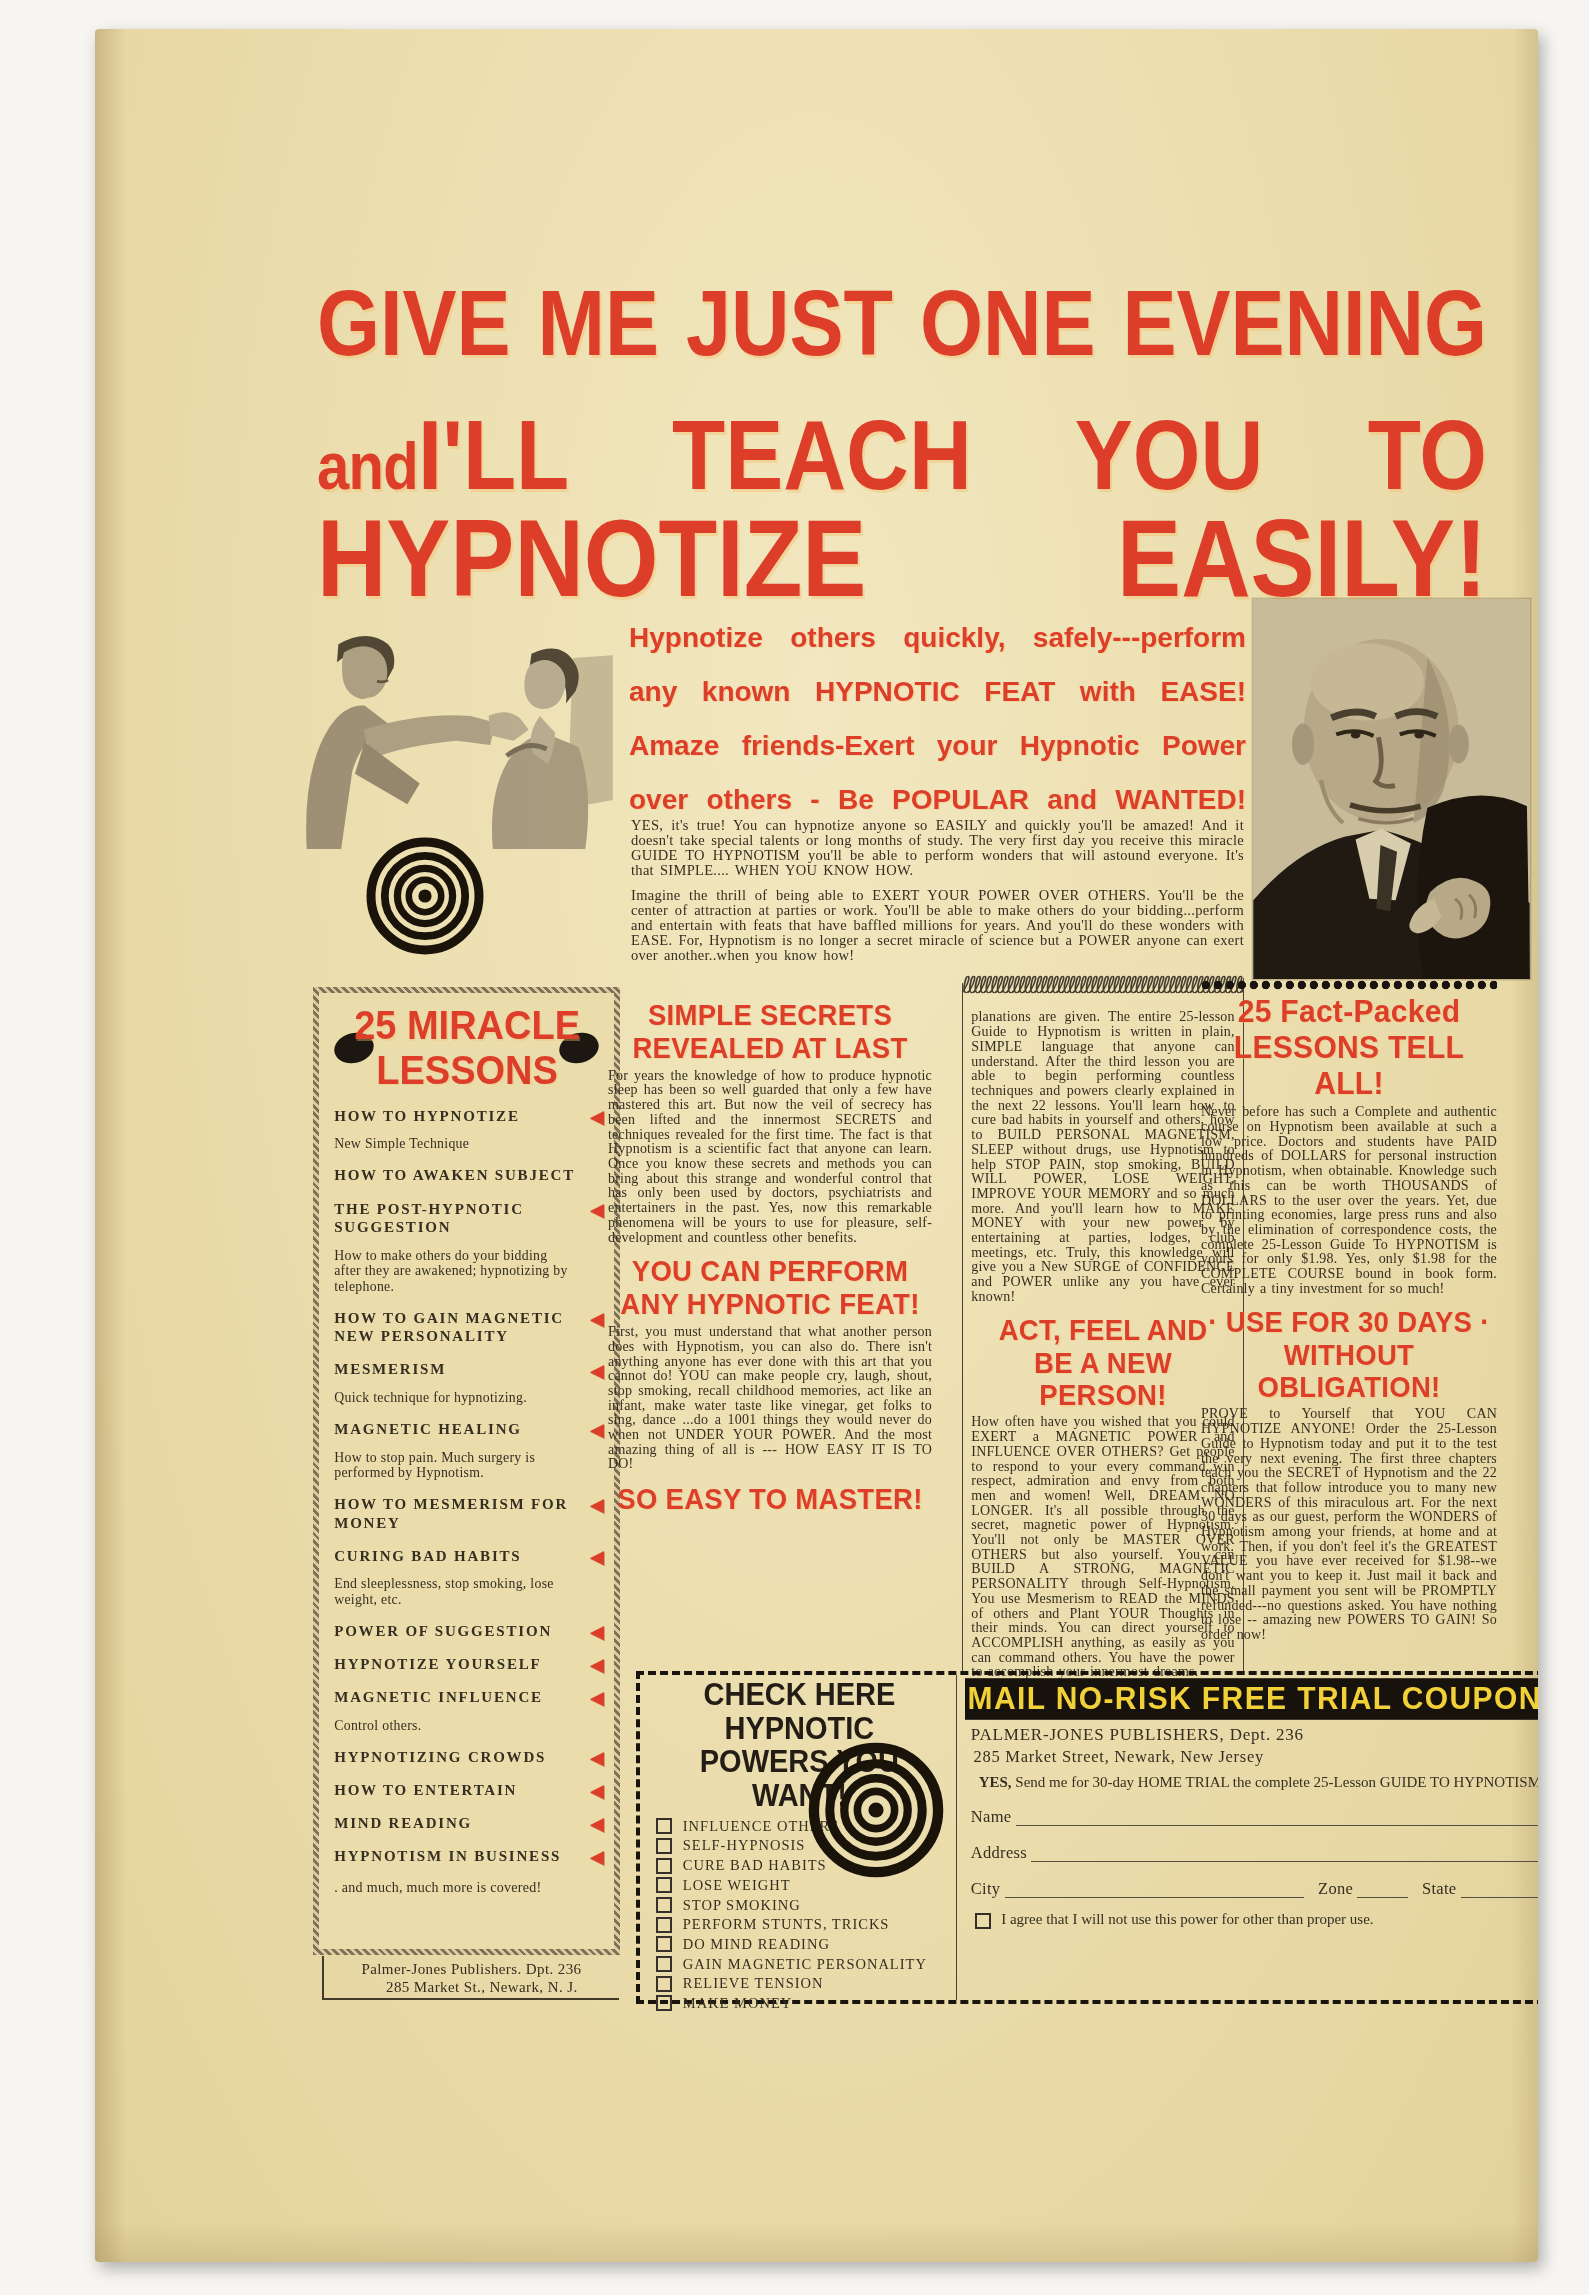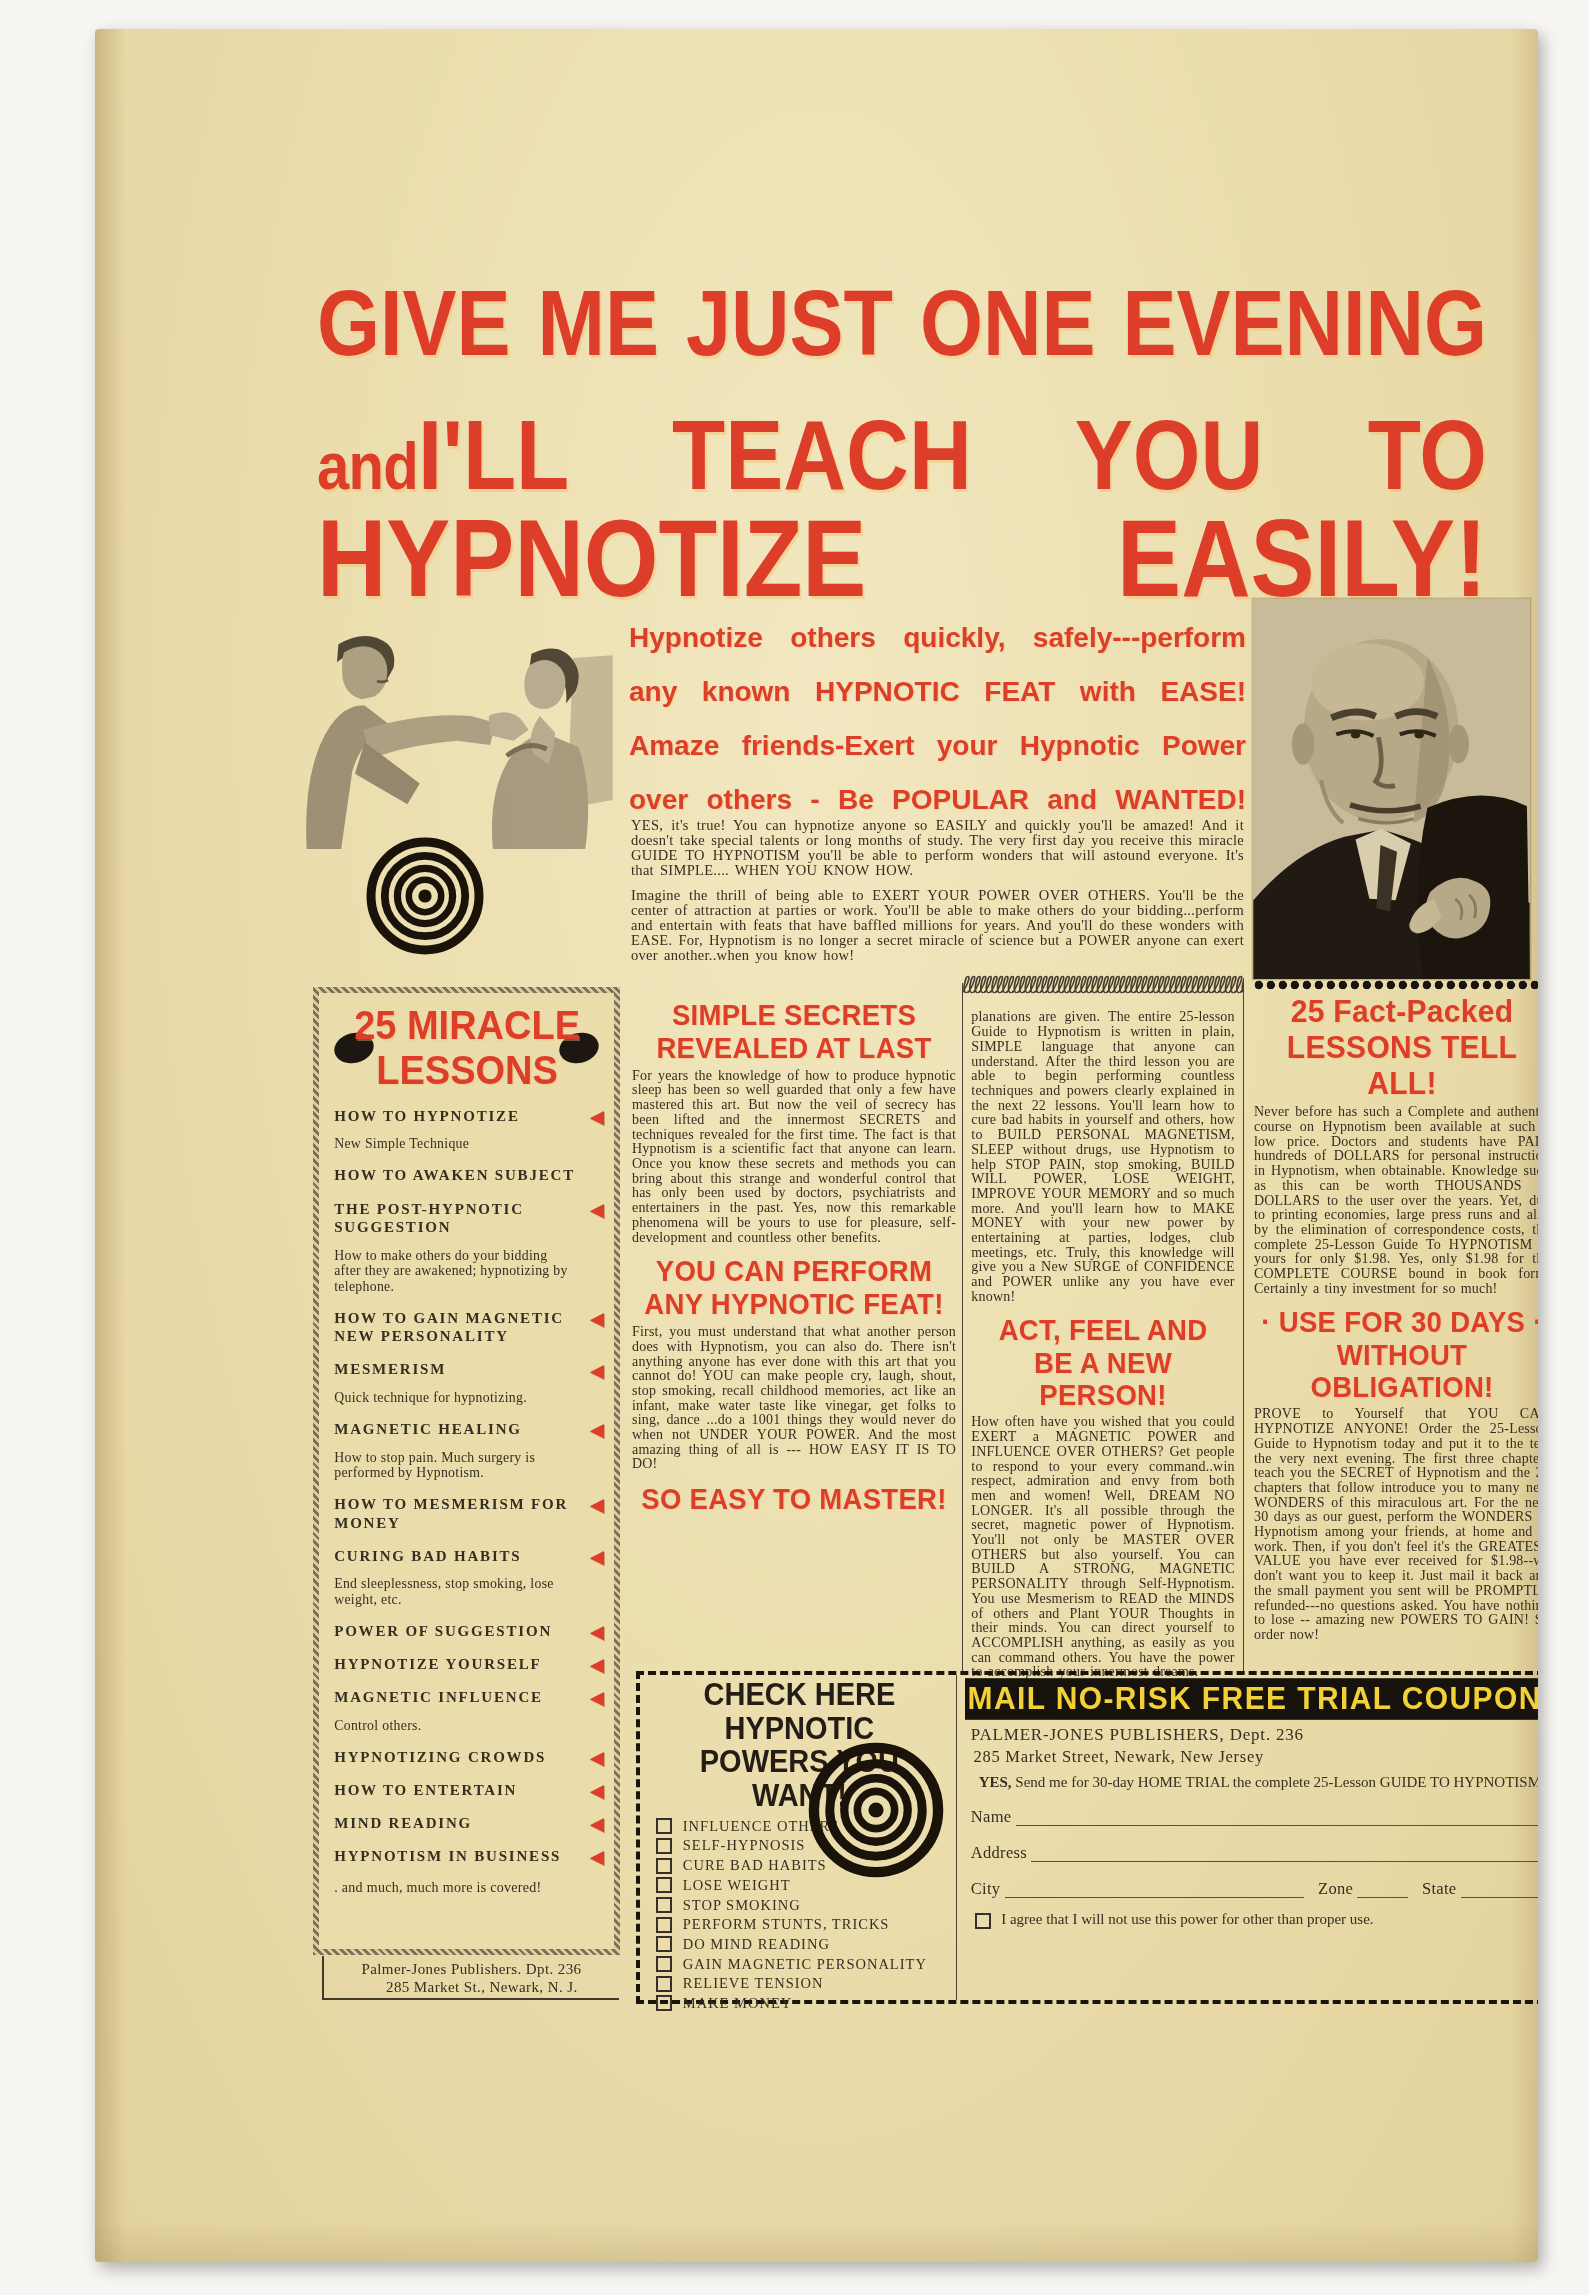--- a/index.html
+++ b/index.html
@@ -70,28 +70,28 @@
   .sb-desc{font-size:13.8px; line-height:15.5px; color:var(--ink); letter-spacing:0.3px; margin-top:11px;}
   .sb-desc:empty{display:none;}
   .sb-footer{font-size:14px; color:var(--ink); letter-spacing:0.3px; margin-top:1.4px;}
   .pubbox{position:absolute; left:227px; top:1927px; width:297px; height:44px;
           border-left:2.1px solid #41392a; border-bottom:2.1px solid #41392a;
           padding-top:4.1px; color:var(--ink);}
   .pubbox div{font-size:15px; line-height:18px; letter-spacing:0.4px; text-align:center;}
   .pubbox .pb2{padding-left:20.6px;}
   
   .col{position:absolute; top:964px;}
-  .col1{left:537px; width:324px;}
+  .col1{left:513px; width:324px;}
   .col2{left:867px; top:954px; width:282px; height:690px;
         border-left:1.4px solid #4a4236; border-right:1.4px solid #4a4236; padding:20.6px 8.3px 0 8.3px;}
   .loops{position:absolute; top:-9.6px; left:-1.4px; right:-1.4px; height:23.4px; overflow:hidden;}
   .loops::before{content:"ℓℓℓℓℓℓℓℓℓℓℓℓℓℓℓℓℓℓℓℓℓℓℓℓℓℓℓℓℓℓℓℓℓℓℓℓℓℓℓℓℓℓℓℓℓℓℓℓℓℓℓℓℓℓℓℓℓℓℓℓ";
         font-family:"DejaVu Sans", sans-serif; font-size:23.4px; line-height:25px;
         letter-spacing:-4.1px; color:#453e31; white-space:nowrap;}
-  .col3{left:1159px; top:951px; width:296px;}
+  .col3{left:1106px; top:951px; width:296px;}
   .dotrow{height:9.6px; margin-bottom:5.5px;
         background-image:radial-gradient(circle at 4.8px 4.8px, #191410 3.9px, transparent 4.4px);
         background-size:12px 9.6px; background-repeat:repeat-x;}
   .rt-big{font-size:30px; line-height:34px;}
   
   .dashedbox{position:absolute; left:541px; top:1642px; width:933px; height:333px;
              border:4.8px dashed #19140e; display:flex;}
   .ck-cell{position:relative; width:317px; border-right:1.4px solid #4a4236; padding:5.5px 9.6px 0 12.4px;}
   .ck-title{color:#231d15; font-family:"Liberation Sans", sans-serif; font-weight:bold;
             font-size:29px; line-height:32px; text-align:center; transform:scaleY(1.05); margin-bottom:8.3px;}

